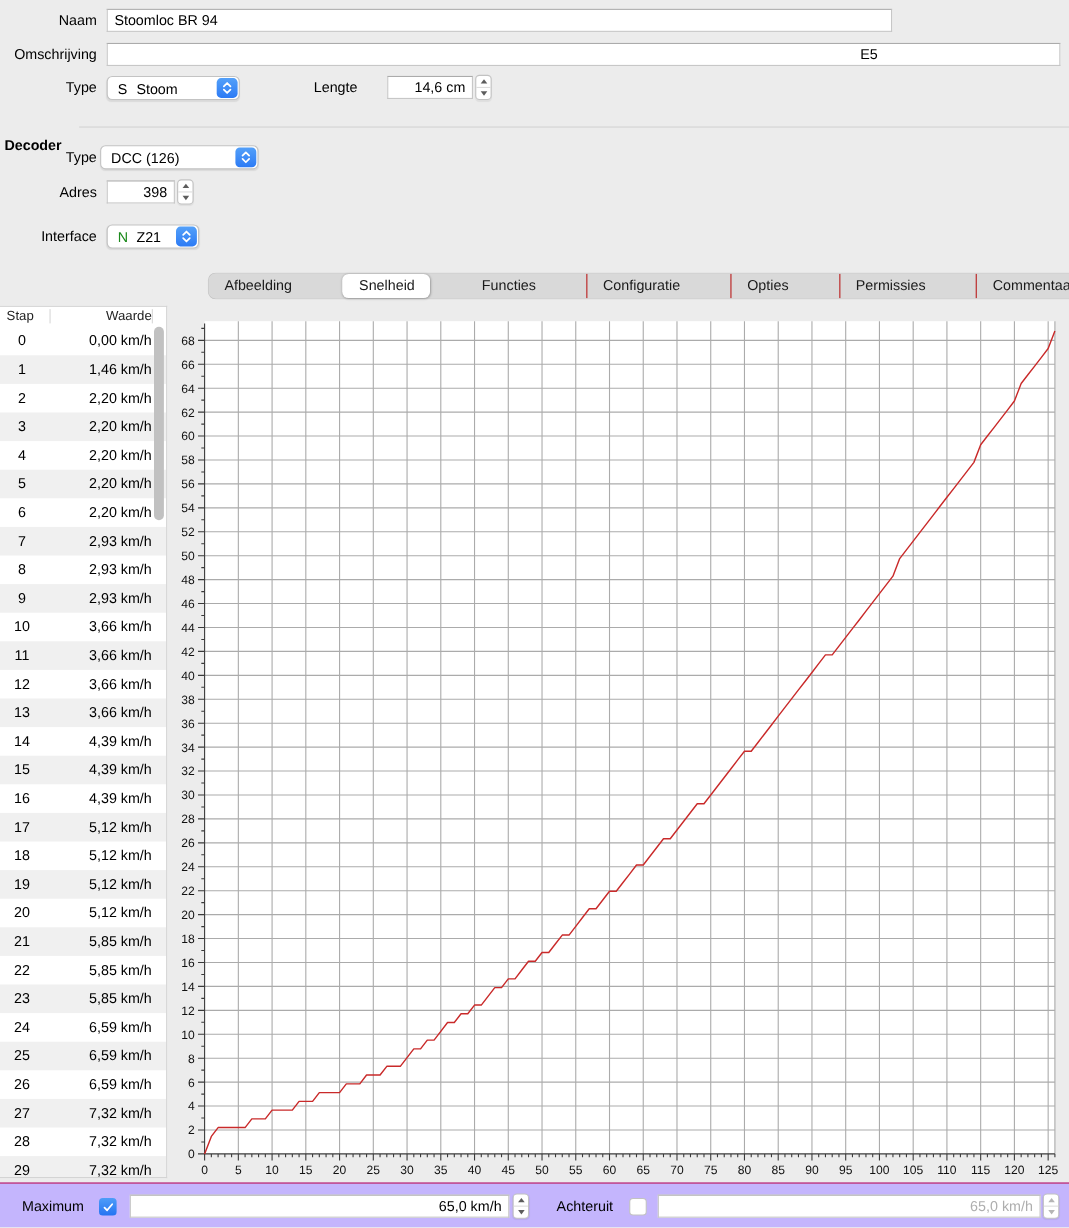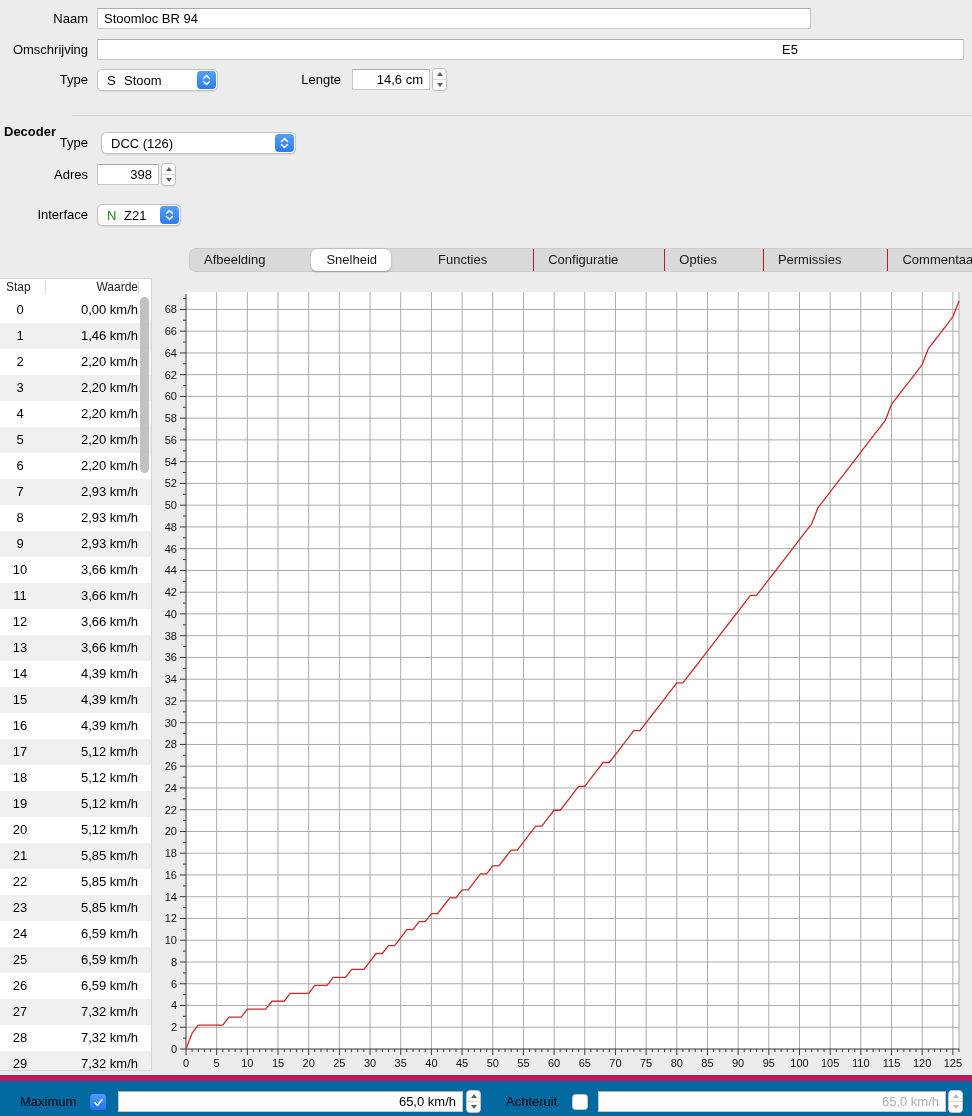--- a/index.html
+++ b/index.html
@@ -46,21 +46,21 @@
   .sth .h-waarde { position:absolute; left:45px; width:93px; text-align:right; top:1px; }
   .sth .hsep { position:absolute; top:2px; width:1px; height:13px; background:#d8d8d8; }
   .trow { position:relative; height:26px; line-height:26px; font-size:13px; }
   .trow:nth-child(even) { background:#f0f0f0; }
   .trow .c-stap { position:absolute; left:0; width:40px; text-align:center; }
   .trow .c-waarde { position:absolute; left:40px; width:98px; text-align:right; }
   .sb-thumb { position:absolute; left:140px; top:18px; width:9px; height:176px; border-radius:4.5px; background:#c1c1c1; }
 
   .chart-wrap { position:absolute; left:156px; top:284px; width:816px; height:792px; }
 
-  .bottom-bar { position:absolute; left:0; top:1075px; width:972px; height:41px; background:#0369a1; border-top:6px solid #be185d; }
+  .bottom-bar { position:absolute; left:0; top:1075px; width:972px; height:41px; background:#c4b5fd; border-top:1px solid #be185d; }
   .bottom-bar .blabel { position:absolute; top:10px; height:22px; line-height:22px; }
   .cb { position:absolute; top:13px; width:16px; height:16px; border-radius:3.5px; }
   .cb.checked { background:linear-gradient(#4f9df8,#2474f2); display:flex; align-items:center; justify-content:center; }
   .cb.un { background:#fff; border:1px solid #c2c2c2; }
 </style>
 </head>
 <body>
 
 <div class="app">
 
@@ -76,36 +76,36 @@
   <div class="popup" style="left:97px;top:69px;width:121px;">
     <span class="code">S</span>
     <span>Stoom</span>
     <span class="popup-btn">
       <svg width="11" height="14" viewBox="0 0 11 14">
           <polyline points="2.5,5.5 5.5,2.5 8.5,5.5" fill="none" stroke="#fff" stroke-width="1.6" stroke-linecap="round" stroke-linejoin="round"></polyline>
           <polyline points="2.5,8.5 5.5,11.5 8.5,8.5" fill="none" stroke="#fff" stroke-width="1.6" stroke-linecap="round" stroke-linejoin="round"></polyline>
         </svg>
     </span>
   </div>
-  <div class="flabel" style="left:250px;top:69px;width:91px;">Lengte</div>
+  <div class="flabel" style="left:234px;top:69px;width:91px;">Lengte</div>
   <div class="tfield right" style="left:352px;top:69px;width:78px;">14,6 cm</div>
   <div class="stepper" style="left:432px;top:68px;">
     <span class="half">
         <span class="tri-up"></span>
       </span>
     <span class="half">
         <span class="tri-down"></span>
       </span>
   </div>
 
   <div class="section-title" style="left:4px;top:104px;">Decoder</div>
   <div class="section-line" style="left:72px;top:115px;width:900px;"></div>
 
   <div class="flabel" style="left:0;top:132px;width:88px;">Type</div>
-  <div class="popup" style="left:101px;top:132px;width:195px;">
+  <div class="popup" style="left:91px;top:132px;width:144px;">
     <span>DCC (126)</span>
     <span class="popup-btn">
       <svg width="11" height="14" viewBox="0 0 11 14">
           <polyline points="2.5,5.5 5.5,2.5 8.5,5.5" fill="none" stroke="#fff" stroke-width="1.6" stroke-linecap="round" stroke-linejoin="round"></polyline>
           <polyline points="2.5,8.5 5.5,11.5 8.5,8.5" fill="none" stroke="#fff" stroke-width="1.6" stroke-linecap="round" stroke-linejoin="round"></polyline>
         </svg>
     </span>
   </div>
 
   <div class="flabel" style="left:0;top:164px;width:88px;">Adres</div>

